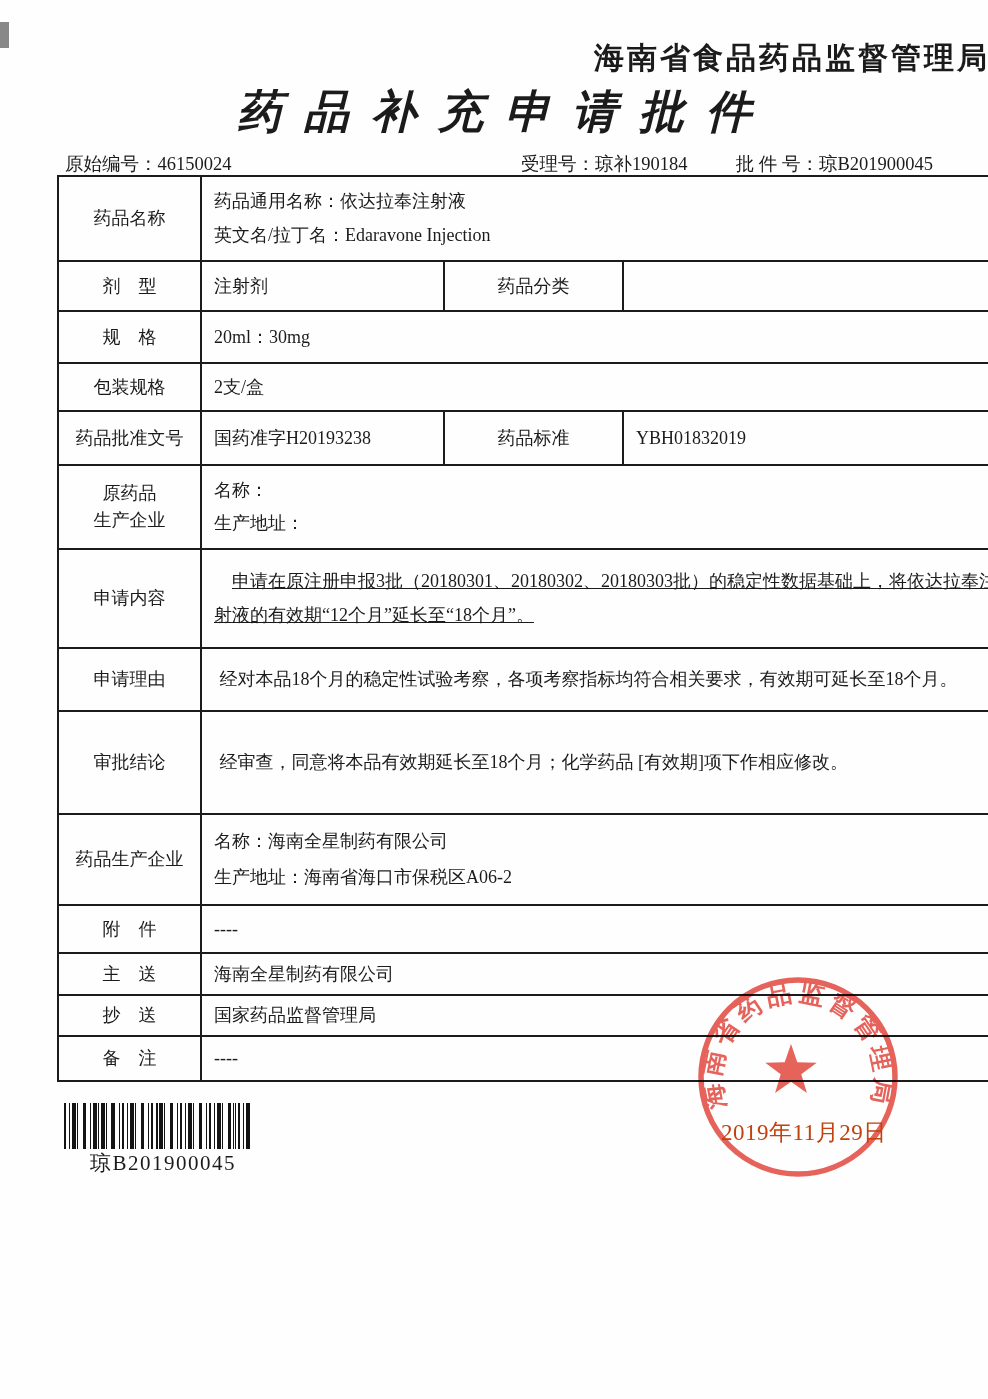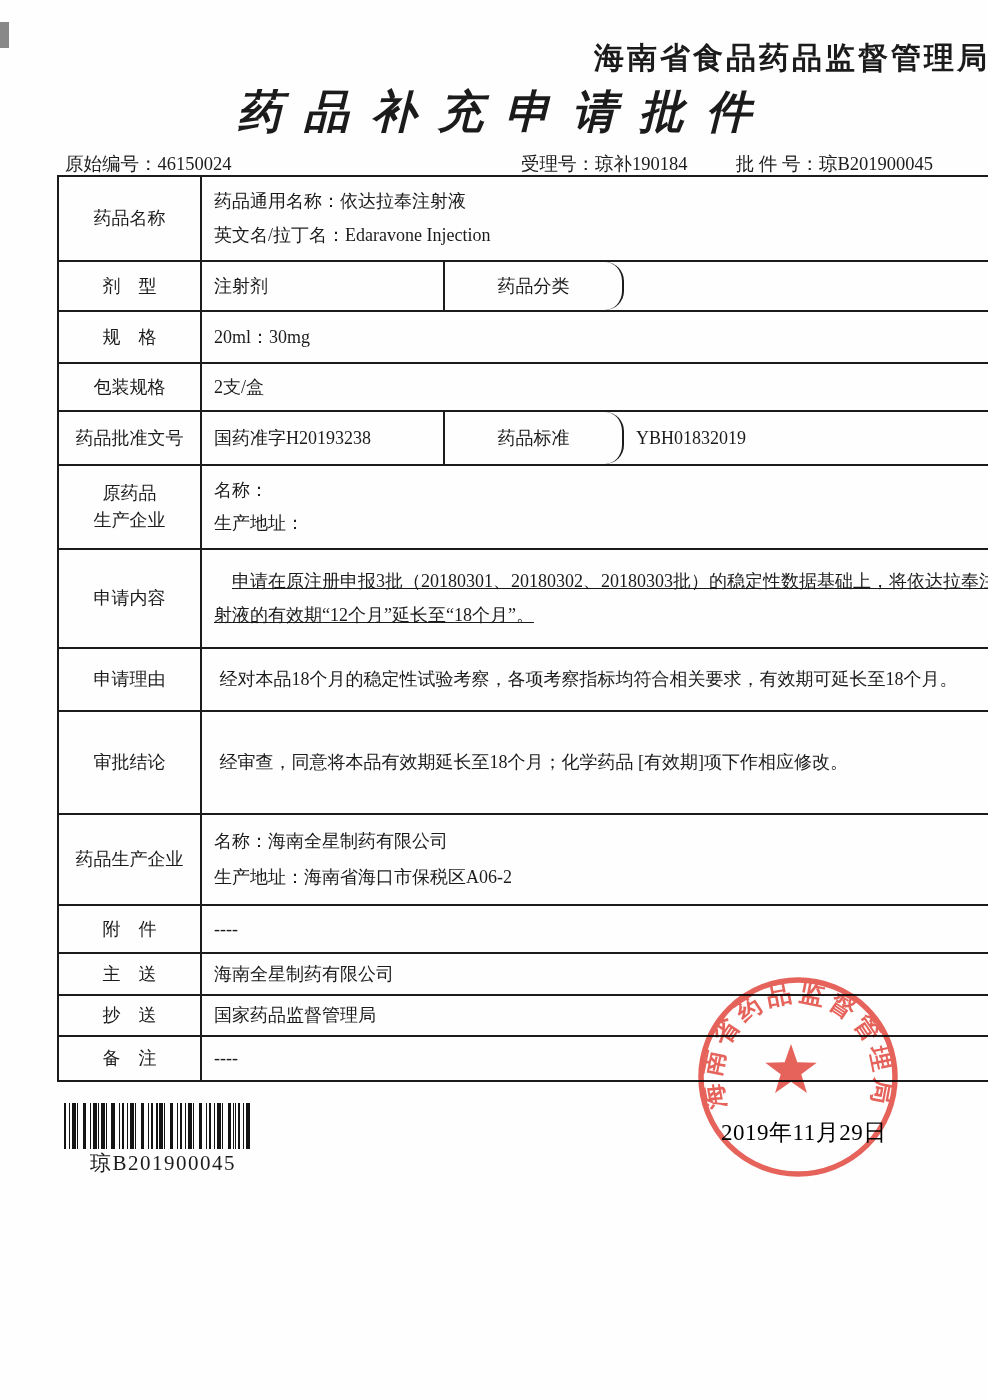--- a/index.html
+++ b/index.html
@@ -34,21 +34,21 @@
   .th {
     width:143px; flex:none; display:flex; flex-direction:column;
     align-items:center; justify-content:center; text-align:center;
     border-right:2px solid #1b1b1b; line-height:1.5; padding:2px;
   }
   .td { flex:1; display:flex; flex-direction:column; justify-content:center; padding:4px 12px; line-height:1.5; }
   .td.spread { justify-content:space-around; padding-top:8px; padding-bottom:8px; }
   .td-mid { width:243px; flex:none; border-right:2px solid #1b1b1b; }
   .th2 {
     width:179px; flex:none; display:flex; align-items:center; justify-content:center;
-    text-align:center; border-right:2px solid #1b1b1b; padding:2px;border-radius:19px;
+    text-align:center; border-right:2px solid #1b1b1b; padding:2px;
   }
   .para { line-height:1.85; }
   .indent-1 { text-indent:1em;text-decoration:underline; }
   .indent-sm { text-indent:0.3em; }
 
   .barcode {
     position:absolute; left:64px; top:1103px; width:187px; height:46px;
     background:
       repeating-linear-gradient(90deg,
         #141414 0 2px, transparent 2px 5px,
@@ -62,21 +62,21 @@
     content:""; position:absolute; inset:0;
     background:
       repeating-linear-gradient(90deg,
         transparent 0 31px, #141414 31px 33px, transparent 33px 47px,
         #141414 47px 48px, transparent 48px 61px);
   }
   .barcode-text { position:absolute; left:90px; top:1149px; font-size:21px; letter-spacing:1.5px; }
 
   .stamp { position:absolute; left:692px; top:971px; width:212px; height:212px; mix-blend-mode:multiply; opacity:.93; }
   .stamp svg { display:block; }
-  .stamp-date { position:absolute; left:721px; top:1117px; font-size:23px; color:#000000; letter-spacing:.5px; }
+  .stamp-date { position:absolute; left:721px; top:1117px; font-size:23px; color:#c2410c; letter-spacing:.5px; }
 </style>
 </head>
 <body>
 
 <div class="page">
 
   <div class="scan-mark"></div>
 
   <div class="org-title">海南省食品药品监督管理局</div>
   <div class="doc-title">药品补充申请批件</div>

